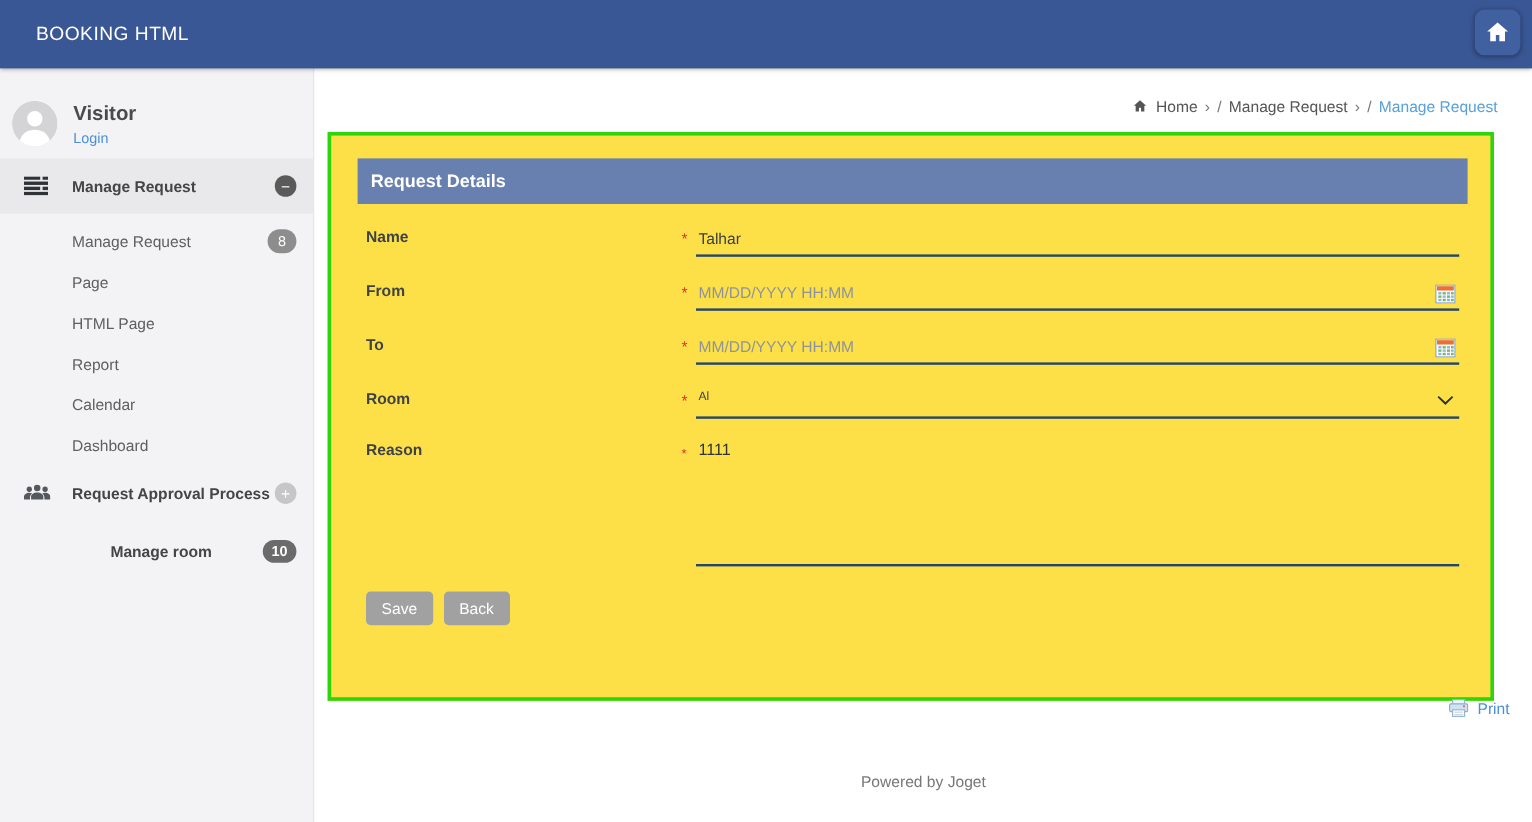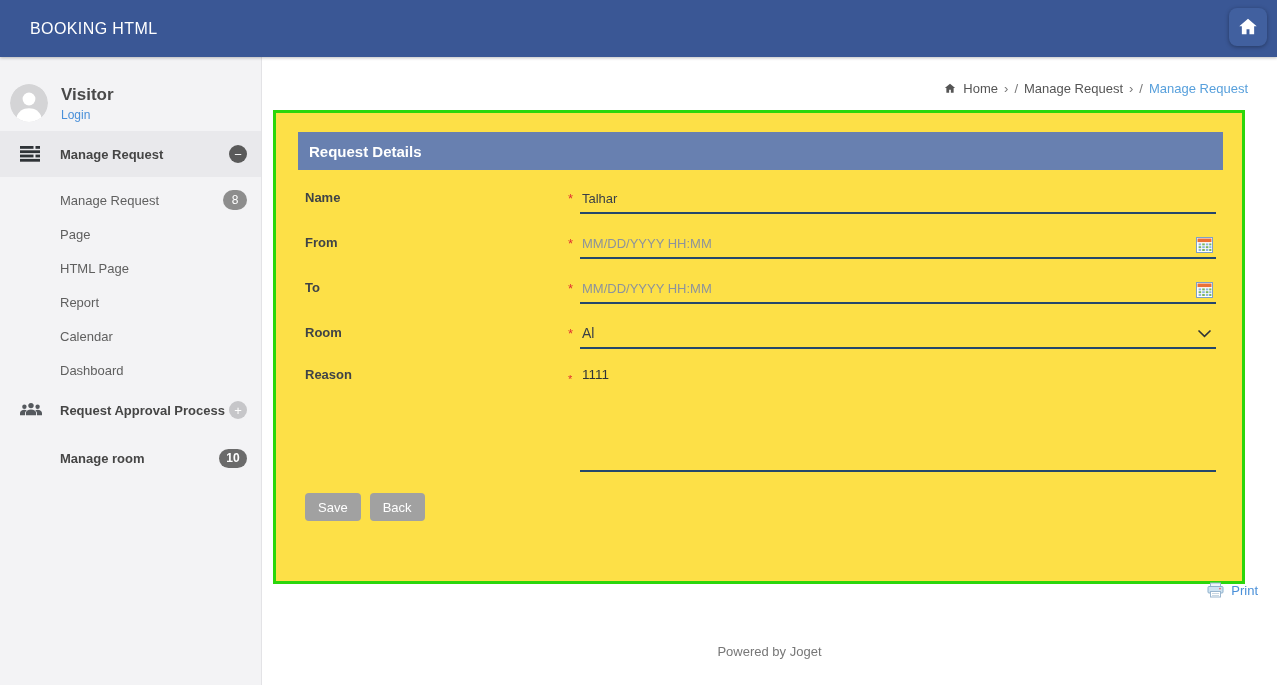--- a/index.html
+++ b/index.html
@@ -32,21 +32,21 @@
   .nav-row.section { height:46px; }
   .nav-row.section .lbl { font-weight:bold; color:#454545; }
   .nav-row.active { background:#e9e9ec; }
   .nav-row .icn { position:absolute; left:20px; top:50%; transform:translateY(-50%); display:flex; }
   .badge { margin-left:auto; margin-right:14px; display:flex; align-items:center; justify-content:center;
     color:#fff; }
   .badge.circle-dark { width:18px; height:18px; border-radius:50%; background:#5a5a5a; font-size:13px; line-height:1; }
   .badge.circle-light { width:18px; height:18px; border-radius:50%; background:#c6c6c9; font-size:13px; line-height:1; }
   .badge.count { min-width:24px; height:20px; padding:0 6px; border-radius:10px; background:#8d8d8d; font-size:12px; }
   .badge.count-dark { min-width:28px; height:19px; padding:0 6px; border-radius:10px; background:#6b6b6b; font-size:12px; font-weight:bold; }
-  .mt24{margin-top:24px;} .mt8{margin-top:8px;} .mt6{margin-top:6px;} .mt2{margin-top:2px;}
+  .mt24{margin-top:24px;} .mt8{margin-top:8px;} .mt6{margin-top:6px;} .mt2{margin-top:2px;padding-left:32px;}
 
   
   .main { position:absolute; left:262px; top:57px; width:1015px; bottom:0; background:#fff; }
 
   .breadcrumb { position:absolute; top:24px; right:29px; display:flex; align-items:center;
     font-size:13px; color:#555; gap:6px; }
   .breadcrumb a { color:#555; text-decoration:none; cursor:pointer; }
   .breadcrumb a.current { color:#58a0dc; }
   .crumb-sep { color:#777; }
 
@@ -61,21 +61,21 @@
   .field-control { position:absolute; left:263px; top:0; width:648px; }
   .req { position:absolute; left:0; top:3px; color:#e03131; font-size:13px; }
   .req.small { font-size:11px; top:8px; }
   .line-input { display:block; margin-left:12px; width:636px; height:26px; border:none; outline:none;
     background:transparent; border-bottom:2px solid #25476b; font-family:"Liberation Sans",sans-serif;
     font-size:13px; color:#3a3f47; padding:0 24px 4px 2px; }
   .line-input::placeholder { color:#8d939c; opacity:1; }
   .cal-btn { position:absolute; right:2px; top:4px; width:18px; height:17px; border:none; background:transparent;
     cursor:pointer; display:flex; padding:0; }
   .select-box { position:relative; margin-left:12px; width:636px; height:26px; border-bottom:2px solid #25476b;
-    font-size:14px; color:#3a3f47; cursor:pointer; }
+    font-size:10px; color:#3a3f47; cursor:pointer; }
   .select-box .sel-val { position:absolute; left:2px; top:2px; }
   .chev { position:absolute; right:4px; top:6px; display:flex; }
   .textarea-wrap { position:relative; margin-left:12px; width:636px; }
   .line-textarea { display:block; width:636px; height:107px; border:none; outline:none; resize:none;
     background:transparent; border-bottom:2px solid #25476b; font-family:"Liberation Sans",sans-serif;
     font-size:13.5px; color:#2e3338; padding:2px; }
 
   .btn-row { position:absolute; left:29px; top:380px; display:flex; gap:9px; }
   .gray-btn { border:none; border-radius:4px; background:#a1a1a1; color:#fff; font-size:13px;
     font-family:"Liberation Sans",sans-serif; height:28px; padding:0 13px; cursor:pointer; }

